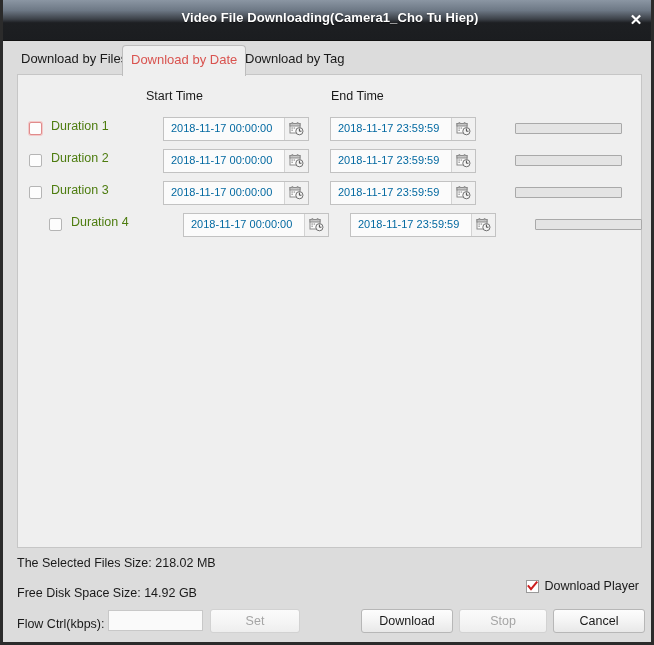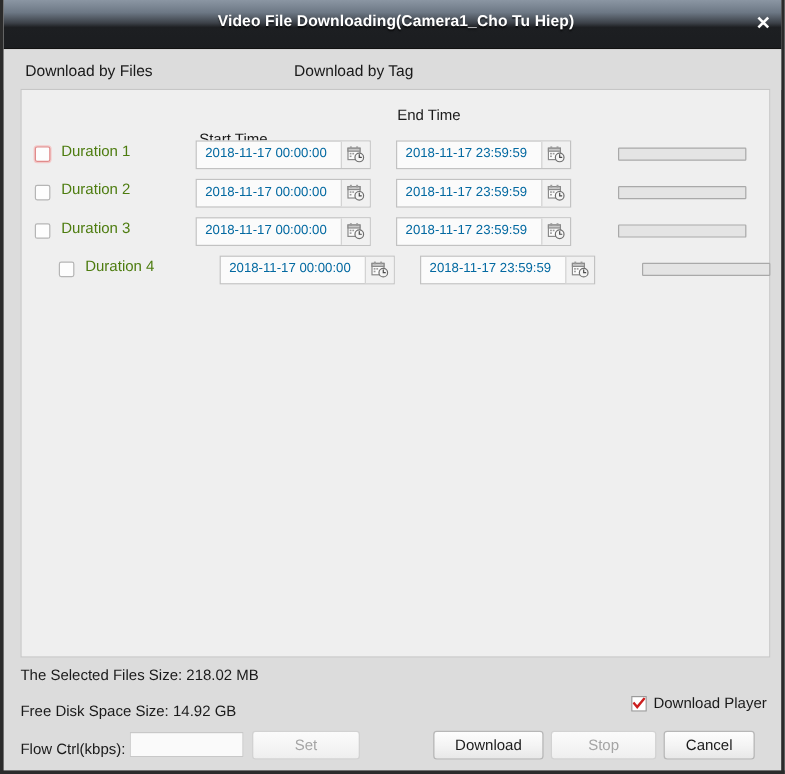--- a/index.html
+++ b/index.html
@@ -114,21 +114,21 @@
     box-sizing: border-box;
     background: #efefef;
     border: 1px solid #c6c6c6;
   }
 
   .col-head {
     position: absolute;
     font-size: 12.5px;
     color: #1a1a1a;
   }
-  #head-start { left: 148px; top: 14px; margin-top: 20px; }
+  #head-start { left: 128px; top: 14px; }
   #head-end   { left: 313px; top: 14px; }
 
   .row {
     position: absolute;
     left: 0;
     width: 100%;
     height: 32px;
   }
   #row0 { top: 40px; }
   #row1 { top: 72px; }
@@ -268,34 +268,35 @@
   }
   .btn.disabled {
     color: #a5a5a5;
     border-color: #d2d2d2;
     background: linear-gradient(to bottom, #fbfbfb 0%, #f4f4f4 60%, #eeeeee 100%);
     cursor: default;
   }
   #btn-set      { left: 207px; top: 609px; width: 90px; }
   #btn-download { left: 358px; top: 609px; width: 92px; }
   #btn-stop     { left: 456px; top: 609px; width: 88px; }
-  #btn-cancel   { left: 550px; top: 609px; width: 76px; }
+  #btn-cancel   { left: 550px; top: 609px; width: 92px; }
 </style>
 </head>
 <body>
 
 <div class="window">
 
   <div class="titlebar">
     <div class="titlebar-text">Video File Downloading(Camera1_Cho Tu Hiep)</div>
     <div class="close-btn">✕</div>
   </div>
 
   <div class="tabstrip">
     <div id="tab0" class="tab inactive">Download by Files</div>
+    <div id="tab1" class="tab active">Download by Date</div>
     <div id="tab2" class="tab inactive">Download by Tag</div>
   </div>
 
   <div class="content-panel">
 
     <div id="head-start" class="col-head">Start Time</div>
     <div id="head-end" class="col-head">End Time</div>
 
     <div id="row0" class="row">
       <div class="chk focus"></div>

